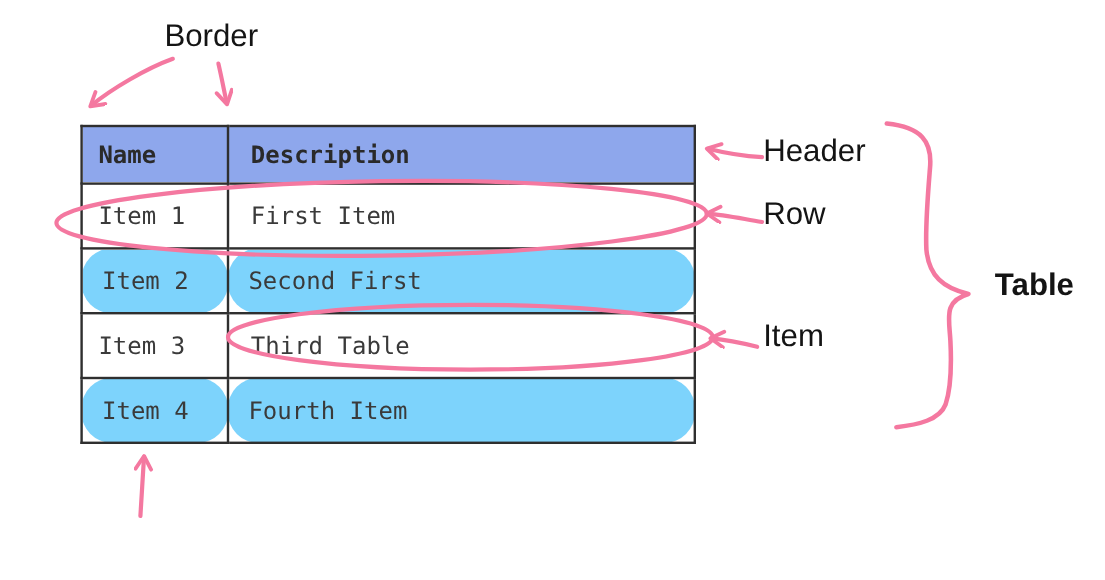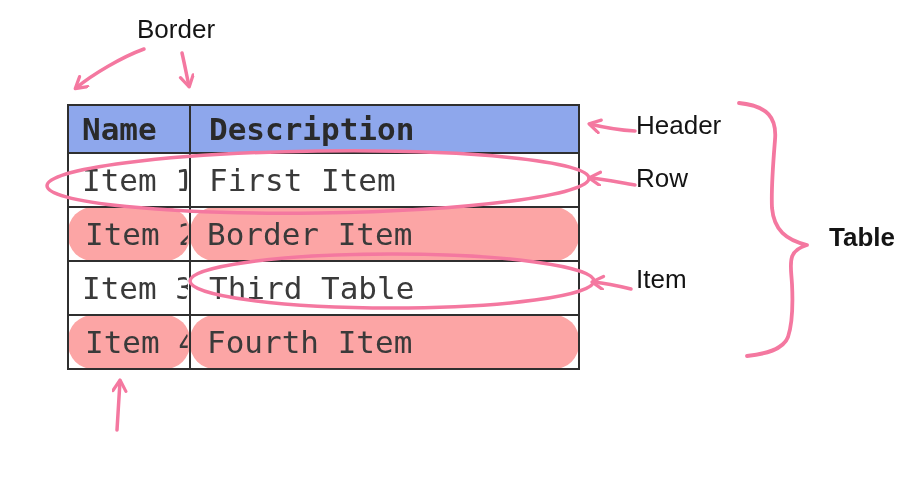--- a/index.html
+++ b/index.html
@@ -4,29 +4,29 @@
 <style>
   html,body{margin:0;padding:0;background:#ffffff;}
   #canvas{
     position:relative;width:921px;height:483px;background:#ffffff;
     font-family:"Liberation Sans",sans-serif;overflow:hidden;
   }
   
   #demo-table{
     position:absolute;left:67px;top:104px;width:511px;
     border-collapse:collapse;table-layout:fixed;
-    font-family:"DejaVu Sans Mono",monospace;font-size:31px;color:#3a3a3a;
+    font-family:"DejaVu Sans Mono",monospace;font-size:20px;color:#3a3a3a;
   }
   #demo-table th,#demo-table td{
     border:2px solid #2f2f2f;text-align:left;vertical-align:middle;
     white-space:nowrap;overflow:hidden;
   }
   #demo-table th{height:44px;background:#8EA7EC;font-weight:bold;color:#2a2a2a;}
   #demo-table td{height:50px;background:#ffffff;border-radius:25px;}
-  #demo-table tr.alt td{background:#fca5a5;padding-left:16px;}
+  #demo-table tr.alt td{background:#7dd3fc;padding-left:16px;}
   .col-name{padding-left:13px;}
   .col-desc{padding-left:18px;}
   
   .lbl{position:absolute;font-size:26px;line-height:1.2;color:#141414;white-space:nowrap;}
   #border-label{left:137px;top:14px;}
   #header-label{left:636px;top:110px;}
   #row-label{left:636px;top:163px;}
   #cell-label{left:636px;top:264px;}
   #table-label{left:829px;top:222px;font-weight:bold;}
   #column-label{left:77px;top:438px;}
@@ -50,21 +50,21 @@
         <th class="col-desc">Description</th>
       </tr>
     </thead>
     <tbody>
       <tr>
         <td class="col-name">Item 1</td>
         <td class="col-desc">First Item</td>
       </tr>
       <tr class="alt">
         <td class="col-name">Item 2</td>
-        <td class="col-desc">Border Item</td>
+        <td class="col-desc">Second First</td>
       </tr>
       <tr>
         <td class="col-name">Item 3</td>
         <td class="col-desc">Third Table</td>
       </tr>
       <tr class="alt">
         <td class="col-name">Item 4</td>
         <td class="col-desc">Fourth Item</td>
       </tr>
     </tbody>

